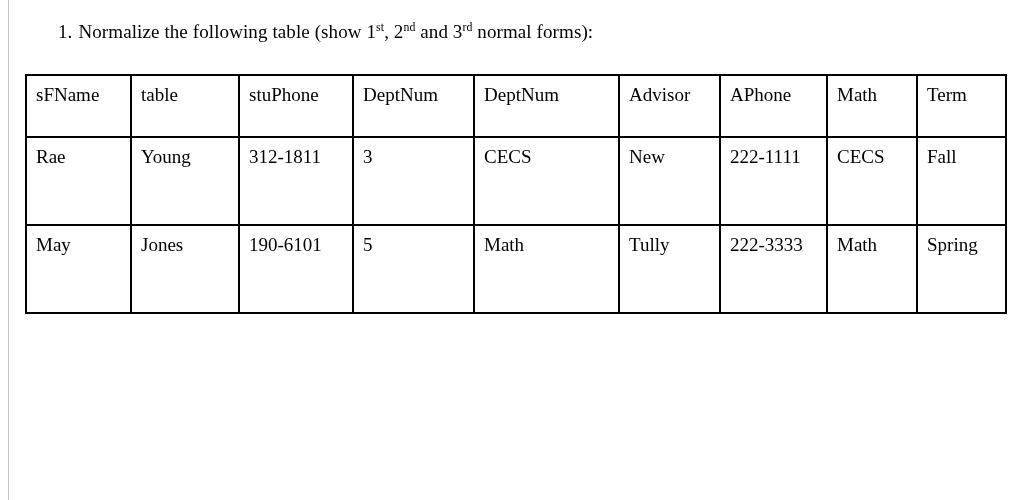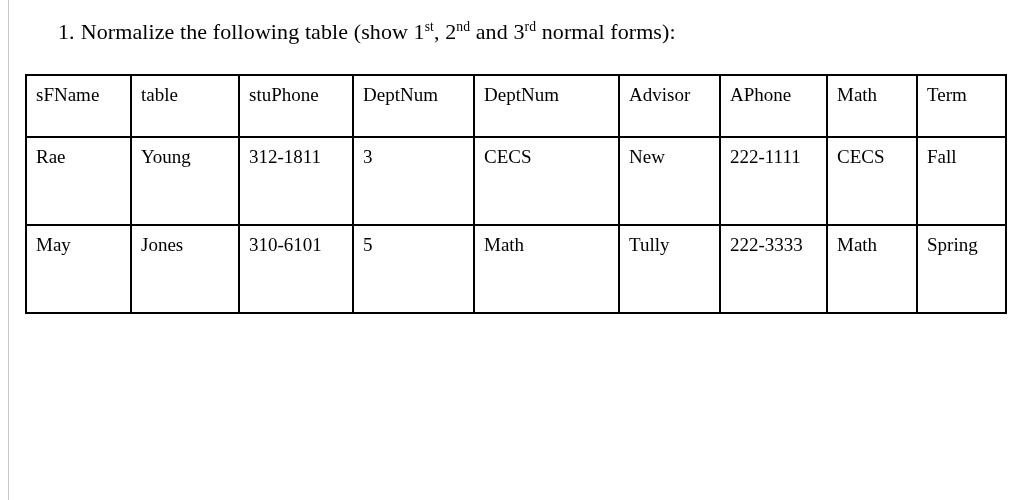--- a/index.html
+++ b/index.html
@@ -28,21 +28,21 @@
     position: absolute;
     left: 0;
     top: 0;
     width: 1024px;
     height: 500px;
   }
   .question-line {
     position: absolute;
     left: 58px;
     top: 17px;
-    font-size: 22px;
+    font-size: 19px;
     line-height: 30px;
     white-space: nowrap;
     letter-spacing: 0.1px;
   }
   .question-line .num {
     margin-right: 6px;
   }
   sup {
     font-size: 0.62em;
     vertical-align: super;
@@ -128,21 +128,21 @@
           <td>3</td>
           <td>CECS</td>
           <td>New</td>
           <td>222-1111</td>
           <td>CECS</td>
           <td>Fall</td>
         </tr>
         <tr>
           <td>May</td>
           <td>Jones</td>
-          <td>310-6101</td>
+          <td>190-6101</td>
           <td>5</td>
           <td>Math</td>
           <td>Tully</td>
           <td>222-3333</td>
           <td>Math</td>
           <td>Spring</td>
         </tr>
       </tbody>
   </table>
 

